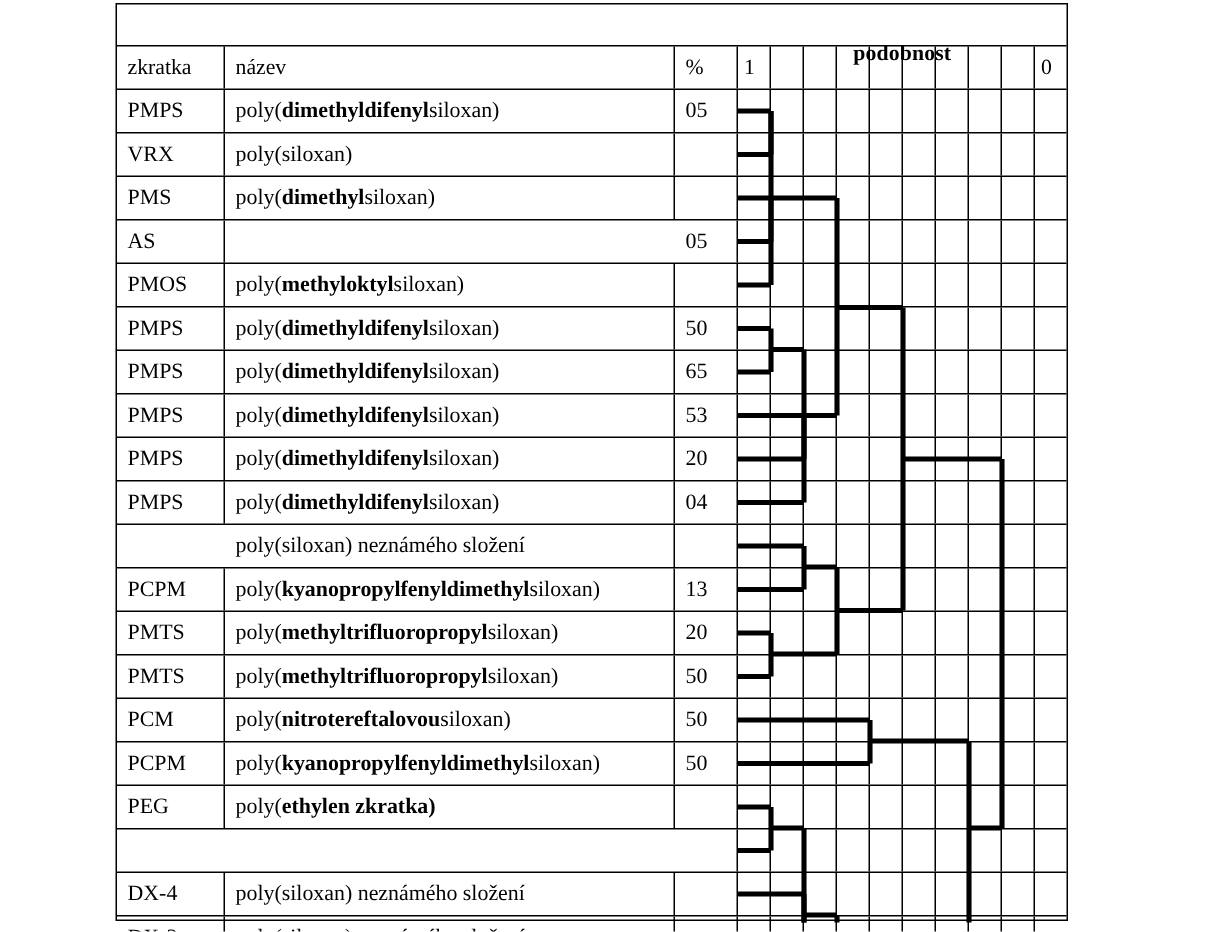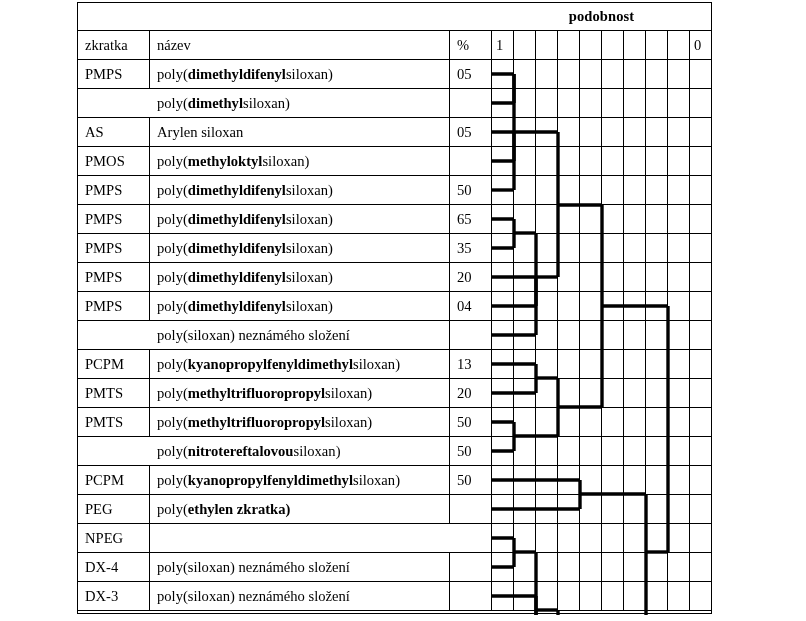--- a/index.html
+++ b/index.html
@@ -47,21 +47,21 @@
     height: 100%;
     box-sizing: border-box;
     display: flex;
     align-items: center;
     justify-content: center;
     font-weight: bold;
     font-size: 14.5px;
     letter-spacing: .1px;
   }
   #hdr-stacionarni { left: 0; width: 414px; border-right: 1.3px solid #000; }
-  #hdr-podobnost   { left: 414px; width: 219px; }
+  #hdr-podobnost   { left: 414px; width: 219px; margin-top: 20px; }
 
   
   .hdr-row2 {
     position: absolute;
     left: 0; top: 28px;
     width: 100%;
     height: 29px;
     box-sizing: border-box;
     border-bottom: 1.9px solid #000;
   }
@@ -187,44 +187,59 @@
           <div class="gridcell" style="left: 458px;"></div>
           <div class="gridcell" style="left: 480px;"></div>
           <div class="gridcell" style="left: 502px;"></div>
           <div class="gridcell" style="left: 524px;"></div>
           <div class="gridcell" style="left: 546px;"></div>
           <div class="gridcell" style="left: 568px;"></div>
           <div class="gridcell" style="left: 590px;"></div>
           <div class="gridcell last" style="left: 612px;"></div>
         </div>
         <div class="row">
-          <div class="cell c-name">
-            <span>poly(</span>
-            <b>dimethyl</b>
-            <span> siloxan)</span>
-          </div>
-          <div class="cell c-pct"></div>
-          <div class="gridcell" style="left: 414px;"></div>
-          <div class="gridcell" style="left: 436px;"></div>
-          <div class="gridcell" style="left: 458px;"></div>
-          <div class="gridcell" style="left: 480px;"></div>
-          <div class="gridcell" style="left: 502px;"></div>
-          <div class="gridcell" style="left: 524px;"></div>
-          <div class="gridcell" style="left: 546px;"></div>
-          <div class="gridcell" style="left: 568px;"></div>
-          <div class="gridcell" style="left: 590px;"></div>
-          <div class="gridcell last" style="left: 612px;"></div>
-        </div>
-        <div class="row">
-          <div class="cell c-abbr">AS</div>
-          <div class="cell c-name">
-            <span>Arylen siloxan</span>
+          <div class="cell c-abbr">VRX</div>
+          <div class="cell c-name">
+            <span>poly(siloxan)</span>
             <b></b>
             <span></span>
           </div>
+          <div class="cell c-pct"></div>
+          <div class="gridcell" style="left: 414px;"></div>
+          <div class="gridcell" style="left: 436px;"></div>
+          <div class="gridcell" style="left: 458px;"></div>
+          <div class="gridcell" style="left: 480px;"></div>
+          <div class="gridcell" style="left: 502px;"></div>
+          <div class="gridcell" style="left: 524px;"></div>
+          <div class="gridcell" style="left: 546px;"></div>
+          <div class="gridcell" style="left: 568px;"></div>
+          <div class="gridcell" style="left: 590px;"></div>
+          <div class="gridcell last" style="left: 612px;"></div>
+        </div>
+        <div class="row">
+          <div class="cell c-abbr">PMS</div>
+          <div class="cell c-name">
+            <span>poly(</span>
+            <b>dimethyl</b>
+            <span> siloxan)</span>
+          </div>
+          <div class="cell c-pct"></div>
+          <div class="gridcell" style="left: 414px;"></div>
+          <div class="gridcell" style="left: 436px;"></div>
+          <div class="gridcell" style="left: 458px;"></div>
+          <div class="gridcell" style="left: 480px;"></div>
+          <div class="gridcell" style="left: 502px;"></div>
+          <div class="gridcell" style="left: 524px;"></div>
+          <div class="gridcell" style="left: 546px;"></div>
+          <div class="gridcell" style="left: 568px;"></div>
+          <div class="gridcell" style="left: 590px;"></div>
+          <div class="gridcell last" style="left: 612px;"></div>
+        </div>
+        <div class="row">
+          <div class="cell c-abbr">AS</div>
           <div class="cell c-pct">05</div>
           <div class="gridcell" style="left: 414px;"></div>
           <div class="gridcell" style="left: 436px;"></div>
           <div class="gridcell" style="left: 458px;"></div>
           <div class="gridcell" style="left: 480px;"></div>
           <div class="gridcell" style="left: 502px;"></div>
           <div class="gridcell" style="left: 524px;"></div>
           <div class="gridcell" style="left: 546px;"></div>
           <div class="gridcell" style="left: 568px;"></div>
           <div class="gridcell" style="left: 590px;"></div>
@@ -287,21 +302,21 @@
           <div class="gridcell" style="left: 590px;"></div>
           <div class="gridcell last" style="left: 612px;"></div>
         </div>
         <div class="row">
           <div class="cell c-abbr">PMPS</div>
           <div class="cell c-name">
             <span>poly(</span>
             <b>dimethyldifenyl</b>
             <span> siloxan)</span>
           </div>
-          <div class="cell c-pct">35</div>
+          <div class="cell c-pct">53</div>
           <div class="gridcell" style="left: 414px;"></div>
           <div class="gridcell" style="left: 436px;"></div>
           <div class="gridcell" style="left: 458px;"></div>
           <div class="gridcell" style="left: 480px;"></div>
           <div class="gridcell" style="left: 502px;"></div>
           <div class="gridcell" style="left: 524px;"></div>
           <div class="gridcell" style="left: 546px;"></div>
           <div class="gridcell" style="left: 568px;"></div>
           <div class="gridcell" style="left: 590px;"></div>
           <div class="gridcell last" style="left: 612px;"></div>
@@ -413,20 +428,21 @@
           <div class="gridcell" style="left: 458px;"></div>
           <div class="gridcell" style="left: 480px;"></div>
           <div class="gridcell" style="left: 502px;"></div>
           <div class="gridcell" style="left: 524px;"></div>
           <div class="gridcell" style="left: 546px;"></div>
           <div class="gridcell" style="left: 568px;"></div>
           <div class="gridcell" style="left: 590px;"></div>
           <div class="gridcell last" style="left: 612px;"></div>
         </div>
         <div class="row">
+          <div class="cell c-abbr">PCM</div>
           <div class="cell c-name">
             <span>poly(</span>
             <b>nitrotereftalovou</b>
             <span> siloxan)</span>
           </div>
           <div class="cell c-pct">50</div>
           <div class="gridcell" style="left: 414px;"></div>
           <div class="gridcell" style="left: 436px;"></div>
           <div class="gridcell" style="left: 458px;"></div>
           <div class="gridcell" style="left: 480px;"></div>
@@ -469,21 +485,20 @@
           <div class="gridcell" style="left: 458px;"></div>
           <div class="gridcell" style="left: 480px;"></div>
           <div class="gridcell" style="left: 502px;"></div>
           <div class="gridcell" style="left: 524px;"></div>
           <div class="gridcell" style="left: 546px;"></div>
           <div class="gridcell" style="left: 568px;"></div>
           <div class="gridcell" style="left: 590px;"></div>
           <div class="gridcell last" style="left: 612px;"></div>
         </div>
         <div class="row">
-          <div class="cell c-abbr">NPEG</div>
           <div class="cell c-pct"></div>
           <div class="gridcell" style="left: 414px;"></div>
           <div class="gridcell" style="left: 436px;"></div>
           <div class="gridcell" style="left: 458px;"></div>
           <div class="gridcell" style="left: 480px;"></div>
           <div class="gridcell" style="left: 502px;"></div>
           <div class="gridcell" style="left: 524px;"></div>
           <div class="gridcell" style="left: 546px;"></div>
           <div class="gridcell" style="left: 568px;"></div>
           <div class="gridcell" style="left: 590px;"></div>

